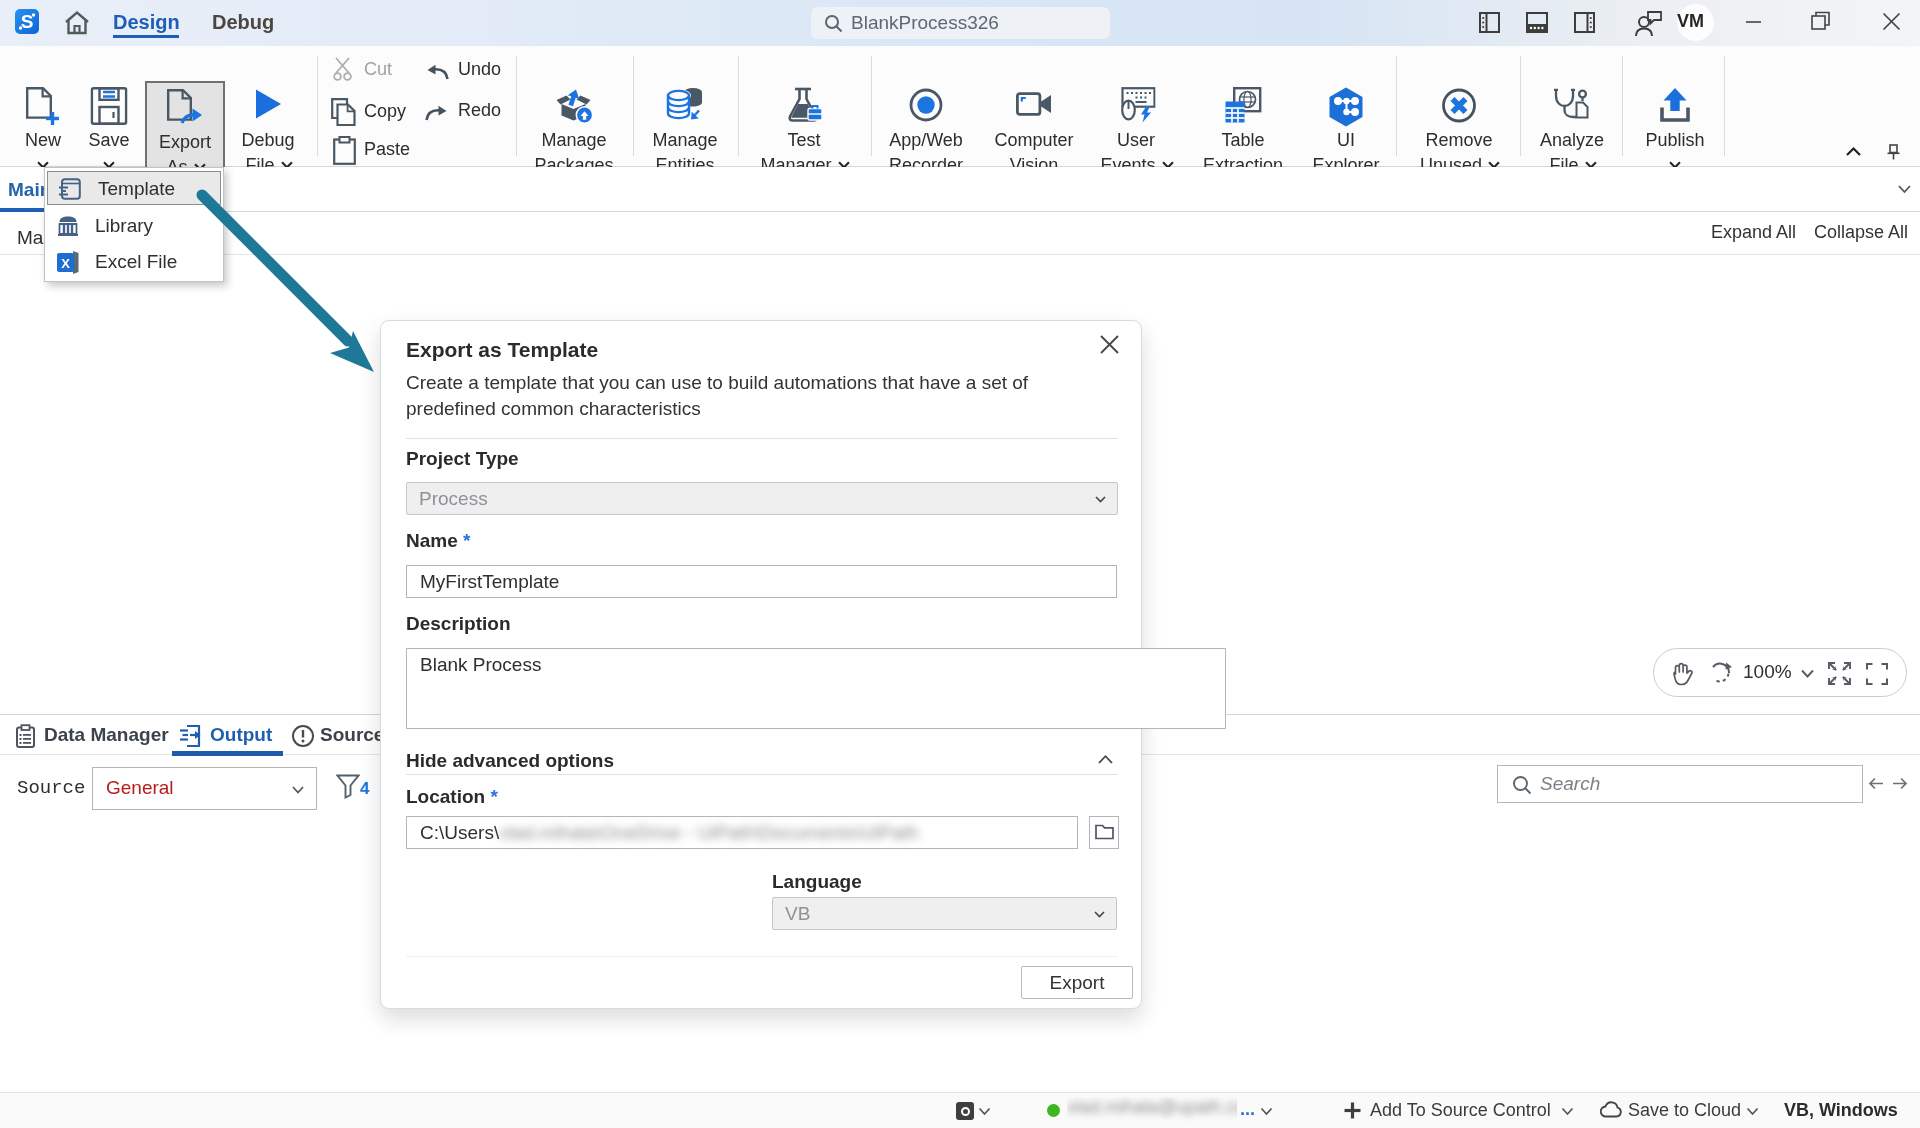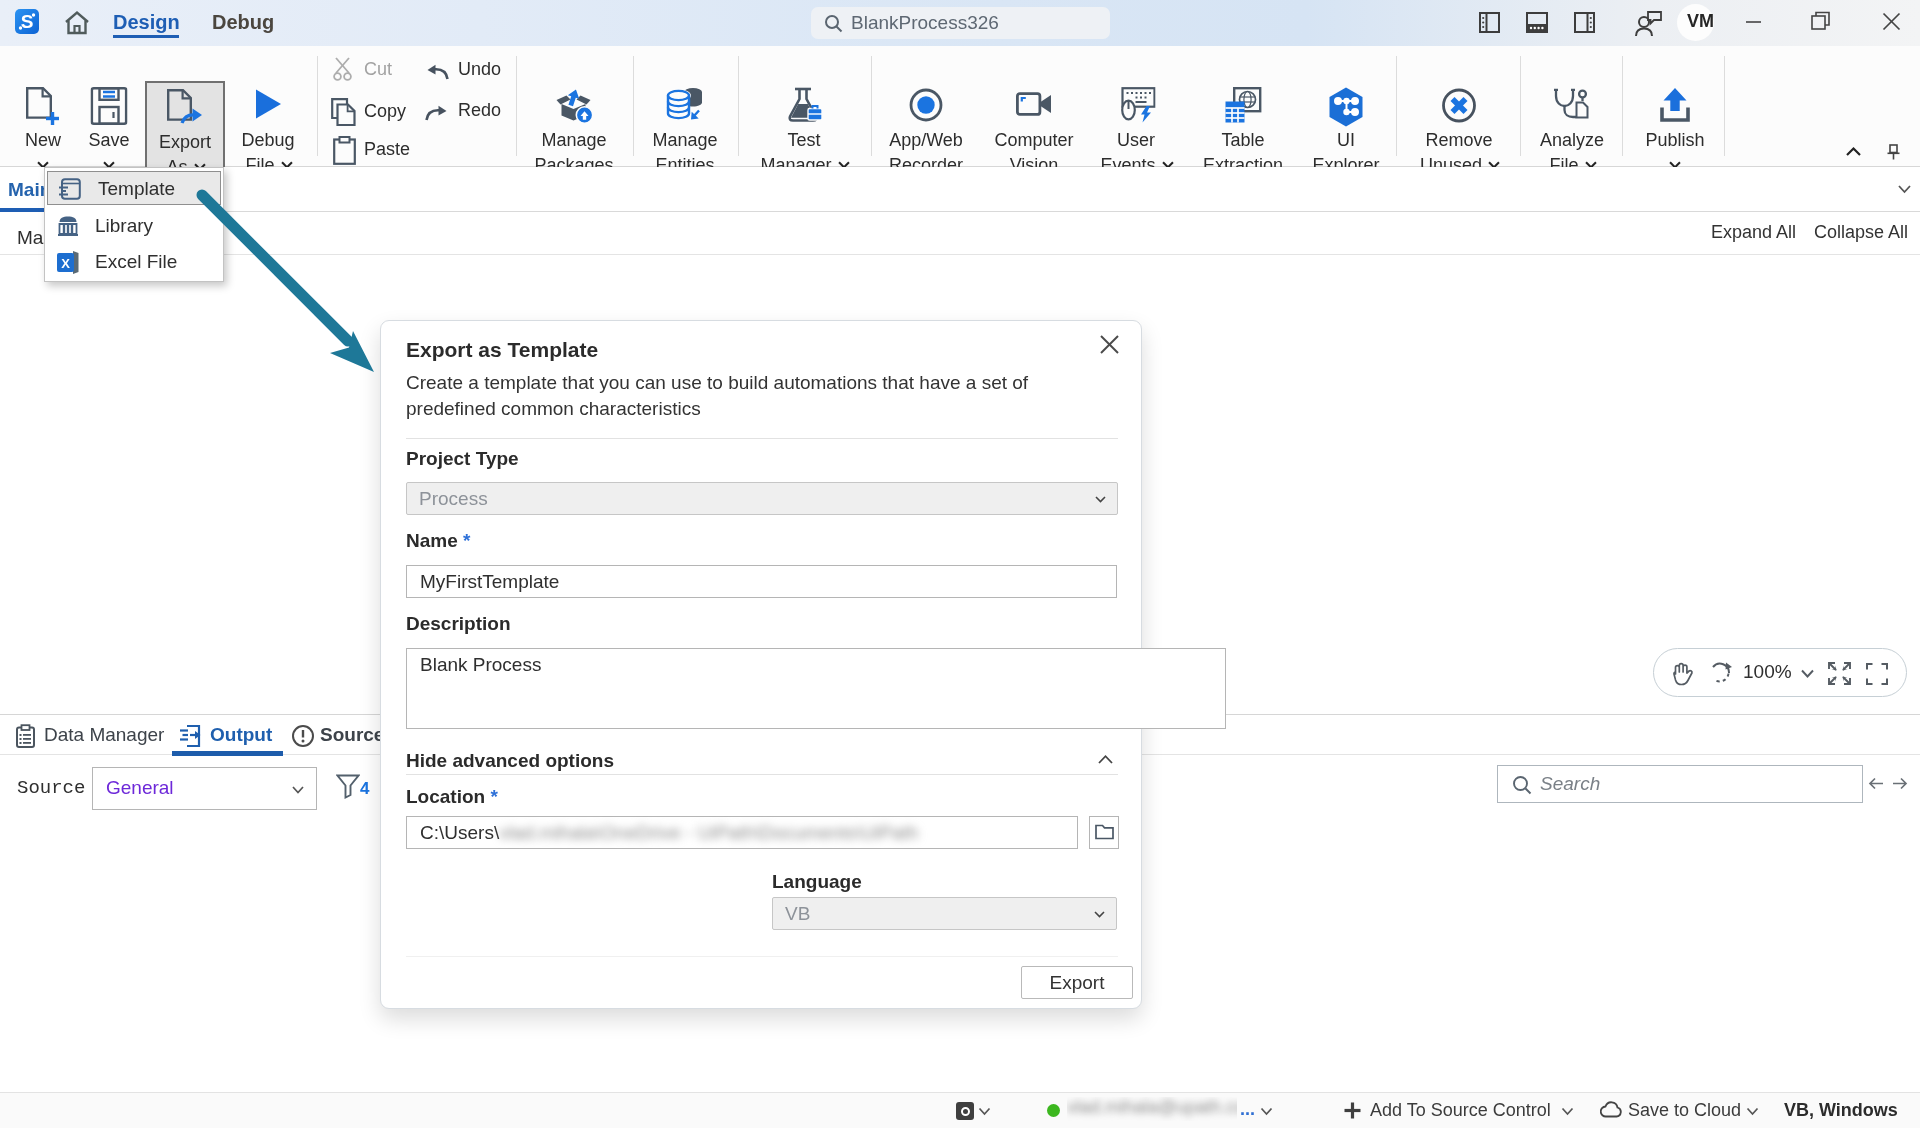--- a/index.html
+++ b/index.html
@@ -113,21 +113,21 @@
         <circle cx="16.8" cy="15" r="1.1" fill="#3d3d3d"></circle>
     </svg>
 
     <svg class="abs" style="left:1634px; top:9px;" width="30" height="28" viewBox="0 0 30 28">
       <circle cx="10" cy="13" r="5" fill="none" stroke="#3d3d3d" stroke-width="2"></circle>
       <path d="M2 27 C2 21.5 5.5 19.5 10 19.5 C14.5 19.5 18 21.5 18 27" fill="none" stroke="#3d3d3d" stroke-width="2"></path>
       <path d="M14 3 H27 V11 H20 L16.5 14.5 V11 H14 Z" fill="none" stroke="#3d3d3d" stroke-width="1.8"></path>
     </svg>
     <circle class="abs"></circle>
     <div class="abs" style="left:1677px; top:4px; width:37px; height:37px; border-radius:50%; background:#fdfdfd;"></div>
-    <div class="abs" style="left:1677px; top:11px; width:37px; text-align:right; font-size:18px; font-weight:bold; color:#262626;">VM</div>
+    <div class="abs" style="left:1677px; top:11px; width:37px; text-align:left; font-size:18px; font-weight:bold; color:#262626;">VM</div>
 
     <svg class="abs" style="left:1745px; top:12px;" width="17" height="19" viewBox="0 0 17 19">
       <line x1="1" y1="10" x2="16" y2="10" stroke="#444" stroke-width="1.6"></line>
     </svg>
     <svg class="abs" style="left:1811px; top:11px;" width="19" height="19" viewBox="0 0 19 19">
       <rect x="1" y="5" width="13" height="13" fill="none" stroke="#444" stroke-width="1.6"></rect>
       <path d="M5 5 V1.5 H18 V14 H14" fill="none" stroke="#444" stroke-width="1.6"></path>
     </svg>
     <svg class="abs" style="left:1882px; top:12px;" width="19" height="19" viewBox="0 0 19 19">
       <line x1="1.5" y1="1.5" x2="17.5" y2="17.5" stroke="#444" stroke-width="1.7"></line>
@@ -437,21 +437,21 @@
       <rect x="6.5" y="1.2" width="8" height="4.8" fill="#fff" stroke="#4b555f" stroke-width="1.8"></rect>
       <g fill="#4b555f">
           <rect x="4.5" y="10" width="2" height="2"></rect>
           <rect x="4.5" y="14" width="2" height="2"></rect>
           <rect x="4.5" y="18" width="2" height="2"></rect>
       <rect x="8" y="10" width="8" height="1.8"></rect>
           <rect x="8" y="14" width="8" height="1.8"></rect>
           <rect x="8" y="18" width="8" height="1.8"></rect>
         </g>
     </svg>
-    <div class="btab" style="left:44px; font-weight:normal; color:#3d434a;">Data Manager</div>
+    <div class="btab" style="left:44px; font-weight:bold; color:#3d434a;">Data Manager</div>
 
     <svg class="abs" style="left:179px; top:9px;" width="25" height="24" viewBox="0 0 25 24">
       <g stroke="#1f5fae" stroke-width="2.2" fill="none">
         <path d="M8 2 H20 V22 H8"></path>
         <line x1="1" y1="6.5" x2="9" y2="6.5"></line>
         <line x1="3.5" y1="11" x2="9" y2="11"></line>
         <line x1="1" y1="15.5" x2="9" y2="15.5"></line>
         <line x1="11" y1="11" x2="17" y2="11"></line>
       </g>
       <polygon points="16,7 21.5,11 16,15" fill="#1f5fae"></polygon>
@@ -461,21 +461,21 @@
 
     <svg class="abs" style="left:291px; top:9px;" width="24" height="24" viewBox="0 0 24 24">
       <circle cx="12" cy="12" r="10" fill="none" stroke="#4b4b4b" stroke-width="2"></circle>
       <line x1="12" y1="6" x2="12" y2="13.5" stroke="#4b4b4b" stroke-width="2.4"></line>
       <circle cx="12" cy="17" r="1.5" fill="#4b4b4b"></circle>
     </svg>
     <div class="btab" style="left:320px; font-weight:bold; color:#3d434a;">Source</div>
 
     <div class="abs" style="left:17px; top:62px; font-size:19px; color:#2f2f2f;font-family:Liberation Mono, monospace;">Source</div>
     <div class="abs" style="left:92px; top:52px; width:225px; height:43px; background:#fff; border:1px solid #b5b5b5;">
-      <div class="abs" style="left:13px; top:9px; font-size:19px; color:#6d28d9;">General</div>
+      <div class="abs" style="left:13px; top:9px; font-size:19px; color:#b91c1c;">General</div>
       <svg class="abs" style="left:198px; top:17px;" width="14" height="10" viewBox="0 0 14 10">
         <path d="M2 2 L7 7.5 L12 2" fill="none" stroke="#555" stroke-width="1.7"></path>
       </svg>
     </div>
     <svg class="abs" style="left:336px; top:59px;" width="24" height="25" viewBox="0 0 24 25">
       <path d="M1.5 1.5 H22.5 L14.5 11.5 V21 L9.5 23.5 V11.5 Z" fill="none" stroke="#53606c" stroke-width="1.9"></path>
     </svg>
     <div class="abs" style="left:360px; top:64px; font-size:17px; font-weight:bold; color:#1b74e0;">4</div>
 
     <div class="abs" style="left:1497px; top:50px; width:366px; height:38px; background:#fff; border:1px solid #aeb6bd;">

